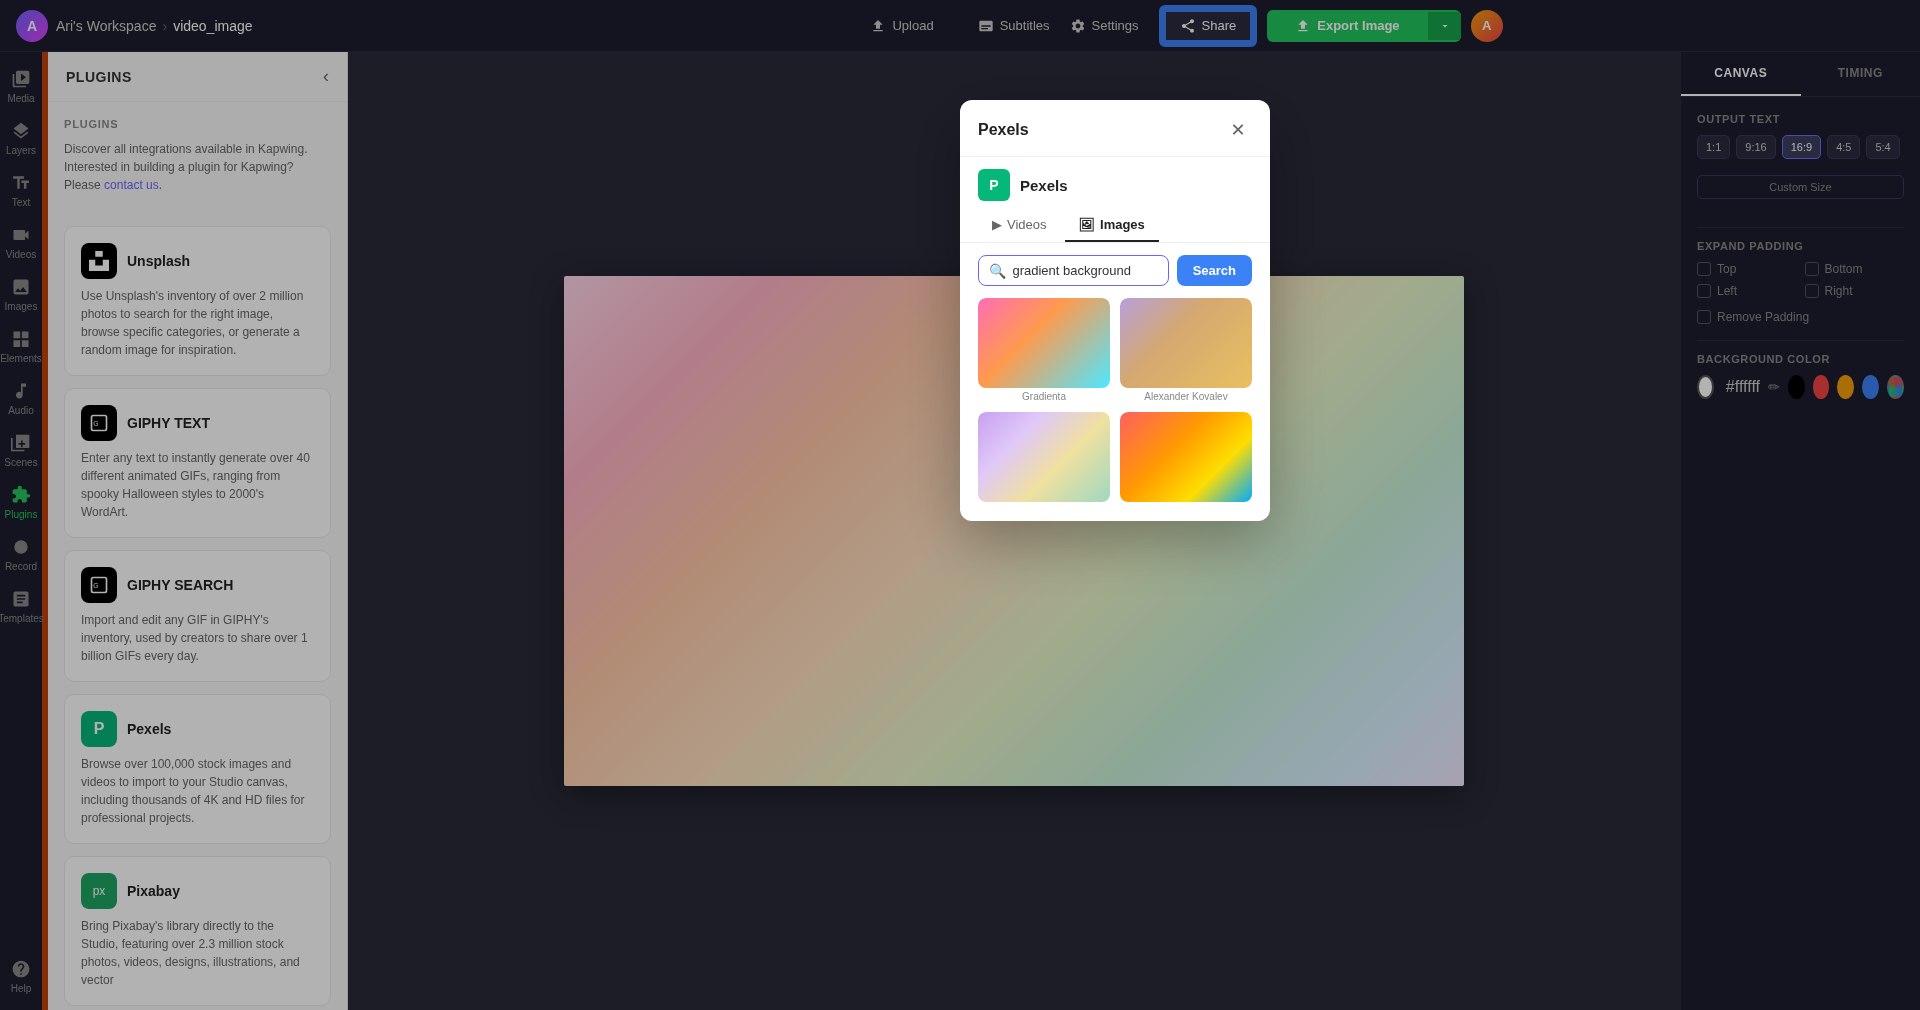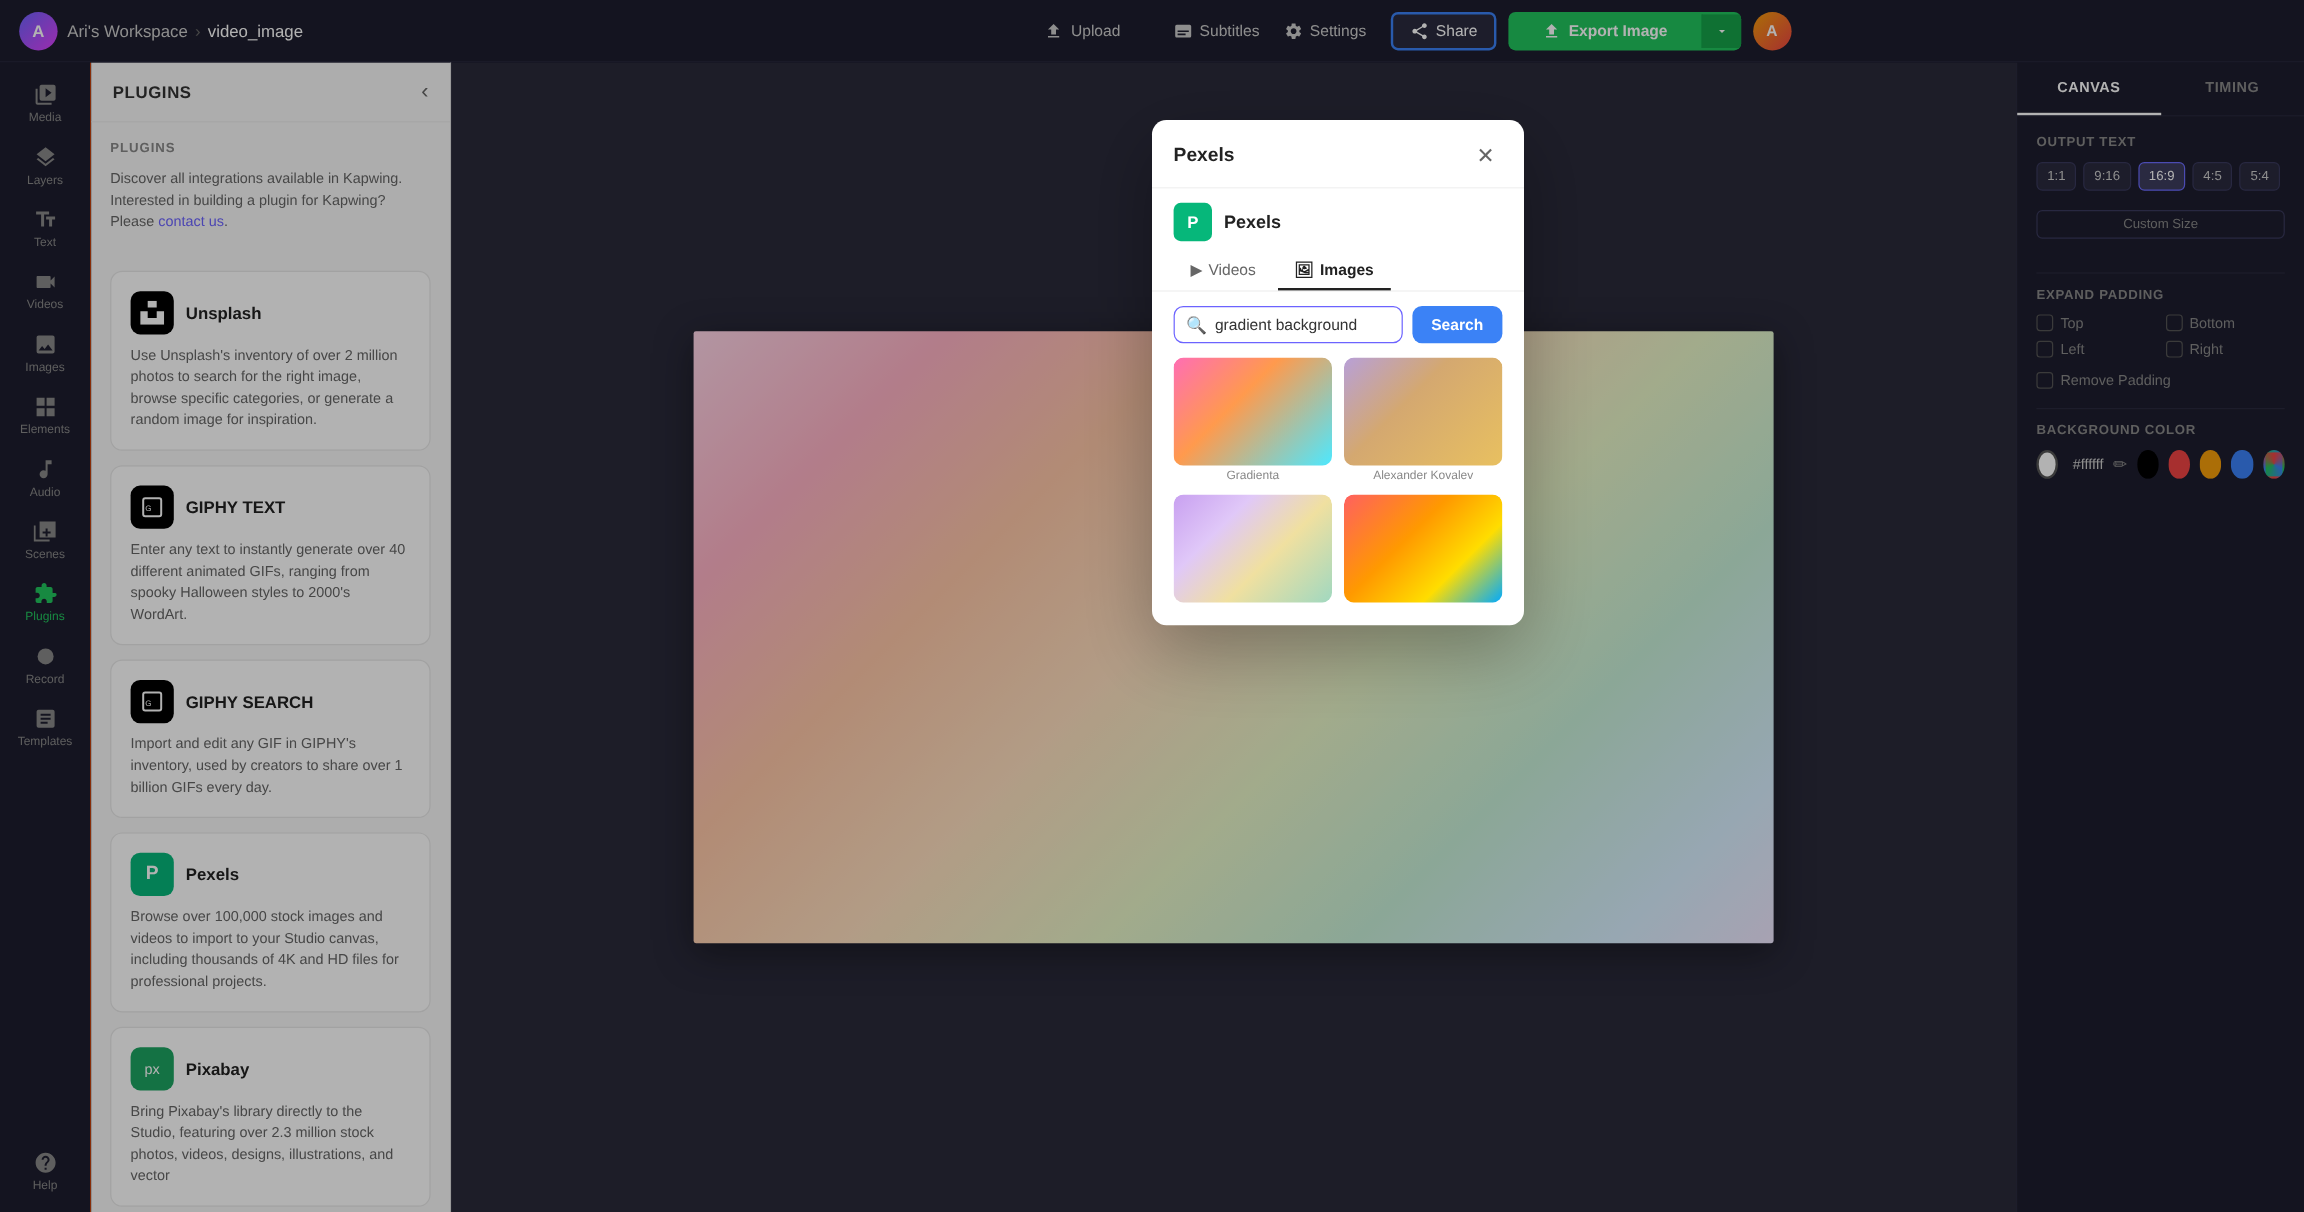--- a/index.html
+++ b/index.html
@@ -9,31 +9,31 @@
     .topbar { height: 52px; background: #1e1e2e; display: flex; align-items: center; padding: 0 16px; border-bottom: 1px solid #2a2a3e; flex-shrink: 0; }
     .topbar-left { display: flex; align-items: center; gap: 8px; flex: 1; }
     .workspace-logo { width: 32px; height: 32px; border-radius: 50%; background: linear-gradient(135deg, #6c63ff, #e040fb); display: flex; align-items: center; justify-content: center; font-size: 14px; font-weight: bold; color: #fff; flex-shrink: 0; }
     .breadcrumb { display: flex; align-items: center; gap: 6px; font-size: 14px; color: #ccc; }
     .breadcrumb-sep { color: #666; }
     .breadcrumb-current { color: #fff; font-weight: 500; }
     .topbar-center { display: flex; align-items: center; gap: 24px; }
     .topbar-btn { display: flex; align-items: center; gap: 6px; background: transparent; border: none; color: #ccc; font-size: 13px; cursor: pointer; padding: 6px 10px; border-radius: 6px; }
     .topbar-right { display: flex; align-items: center; gap: 10px; flex: 1; justify-content: flex-start; }
     .btn-settings { display: flex; align-items: center; gap: 6px; background: transparent; border: none; color: #ccc; font-size: 13px; cursor: pointer; padding: 6px 10px; border-radius: 6px; }
-    .btn-share { display: flex; align-items: center; gap: 6px; background: #2a2a3e; border: 2px solid #3b82f6; color: #fff; font-size: 13px; cursor: pointer; padding: 6px 14px; border-radius: 6px; }
+    .btn-share { display: flex; align-items: center; gap: 6px; background: #2a2a3e; border: 7px solid #3b82f6; color: #fff; font-size: 13px; cursor: pointer; padding: 6px 14px; border-radius: 6px; }
     .btn-export { display: flex; align-items: center; background: #22c55e; border: none; color: #fff; font-size: 13px; font-weight: 600; cursor: pointer; border-radius: 6px; overflow: hidden; }
     .btn-export-main { padding: 8px 28px; display: flex; align-items: center; gap: 6px; }
     .btn-export-arrow { padding: 8px 10px; background: #16a34a; border-left: 1px solid #16a34a; display: flex; align-items: center; }
     .user-avatar { width: 32px; height: 32px; border-radius: 50%; background: linear-gradient(135deg, #f59e0b, #ef4444); display: flex; align-items: center; justify-content: center; font-size: 13px; font-weight: bold; color: #fff; }
 
     
     .main-layout { display: flex; flex: 1; overflow: hidden; }
 
     
-    .icon-bar { width: 76px; background: #1e1e2e; border-right: 1px solid #c2410c; display: flex; flex-direction: column; align-items: center; padding: 8px 0; gap: 0; flex-shrink: 0; }
+    .icon-bar { width: 48px; background: #1e1e2e; border-right: 6px solid #c2410c; display: flex; flex-direction: column; align-items: center; padding: 8px 0; gap: 0; flex-shrink: 0; }
     .icon-bar-item { display: flex; flex-direction: column; align-items: center; gap: 3px; padding: 8px 6px; cursor: pointer; border-radius: 8px; width: 50px; color: #888; font-size: 10px; }
     .icon-bar-item.active { color: #22c55e; }
     .icon-bar-item .icon-svg { width: 22px; height: 22px; display: flex; align-items: center; justify-content: center; }
     .icon-bar-spacer { flex: 1; }
     .icon-bar-bottom { display: flex; flex-direction: column; align-items: center; gap: 0; }
 
     
     .plugins-panel { width: 300px; background: #f8f8f8; color: #333; border-right: 1px solid #ddd; display: flex; flex-direction: column; overflow: hidden; flex-shrink: 0; }
     .plugins-panel-header { display: flex; align-items: center; justify-content: space-between; padding: 14px 18px; border-bottom: 1px solid #eee; }
     .plugins-panel-title { font-size: 14px; font-weight: 700; color: #333; letter-spacing: 0.5px; }
@@ -74,21 +74,21 @@
     .remove-padding { font-size: 12px; color: #888; cursor: pointer; margin-bottom: 16px; display: flex; align-items: center; gap: 6px; }
     .bg-color-row { display: flex; align-items: center; gap: 8px; margin-top: 8px; }
     .color-swatch { width: 24px; height: 24px; border-radius: 50%; cursor: pointer; border: 2px solid transparent; }
     .color-swatch.active { border-color: #fff; }
     .color-swatch.white { background: #fff; border: 2px solid #555; }
     .color-swatch.black { background: #000; }
     .color-swatch.red { background: #ef4444; }
     .color-swatch.yellow { background: #f59e0b; }
     .color-swatch.blue { background: #3b82f6; }
     .color-swatch.gradient { background: conic-gradient(#ef4444, #3b82f6, #22c55e, #ef4444); }
-    .bg-hex { font-size: 12px; color: #ccc; margin-left: 4px; }
+    .bg-hex { font-size: 16px; color: #ccc; margin-left: 4px; }
     .edit-icon { font-size: 14px; color: #888; cursor: pointer; }
 
     
     .modal-overlay { position: fixed; top: 0; left: 0; width: 100%; height: 100%; background: rgba(0,0,0,0.3); z-index: 100; }
     .modal { position: fixed; top: 100px; left: 960px; width: 310px; background: #fff; border-radius: 12px; box-shadow: 0 20px 60px rgba(0,0,0,0.3); z-index: 101; overflow: hidden; }
     .modal-header { display: flex; align-items: center; justify-content: space-between; padding: 16px 18px 12px; border-bottom: 1px solid #f0f0f0; }
     .modal-title { font-size: 16px; font-weight: 700; color: #222; }
     .modal-close { background: transparent; border: none; cursor: pointer; color: #666; font-size: 18px; width: 28px; height: 28px; display: flex; align-items: center; justify-content: center; border-radius: 50%; }
     .modal-brand { display: flex; align-items: center; gap: 10px; padding: 12px 18px 8px; }
     .pexels-icon { width: 32px; height: 32px; background: #06b77a; border-radius: 6px; display: flex; align-items: center; justify-content: center; color: #fff; font-size: 14px; font-weight: 700; }

